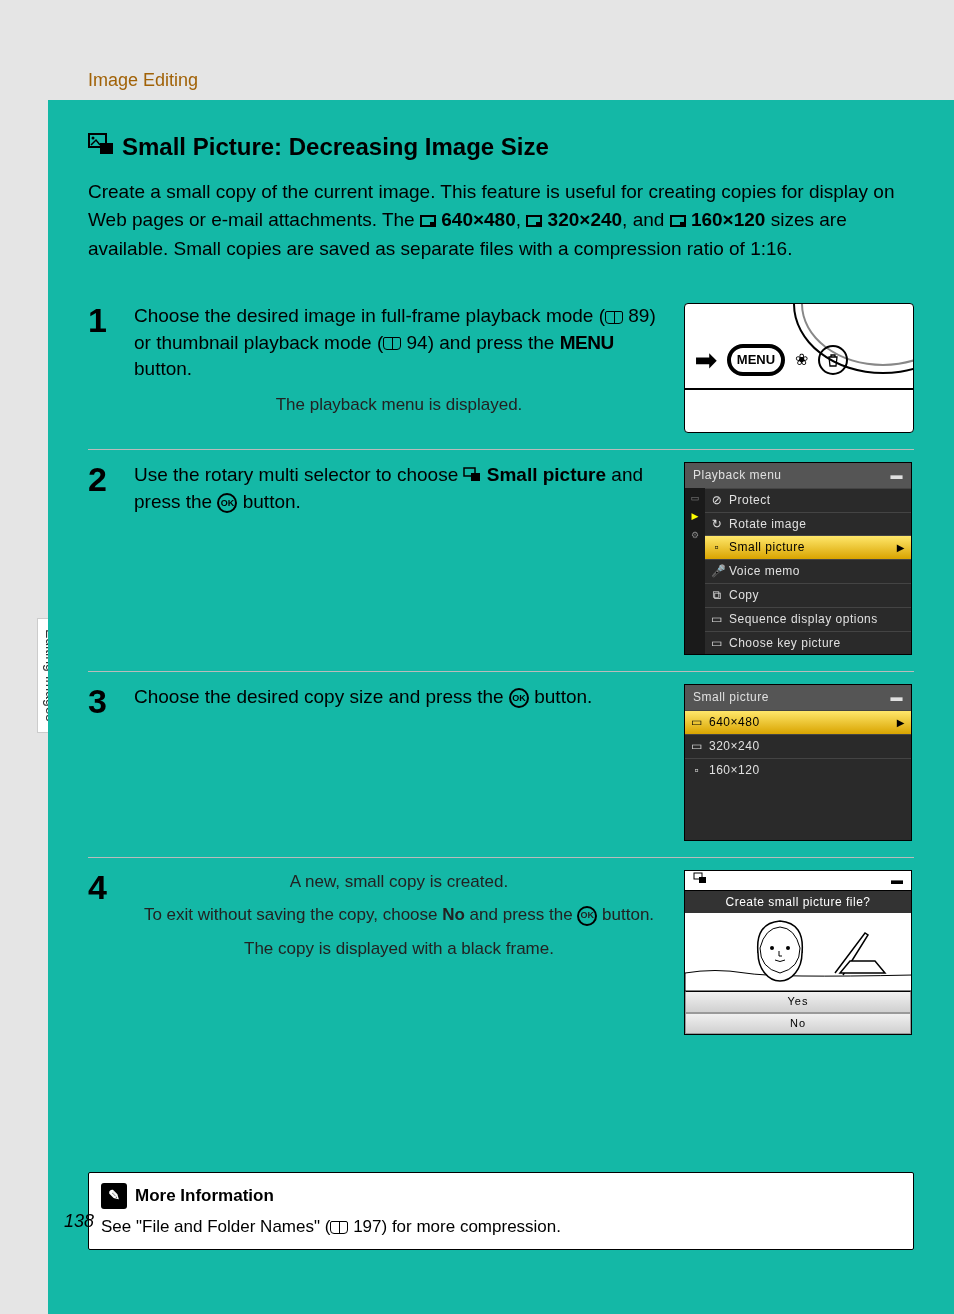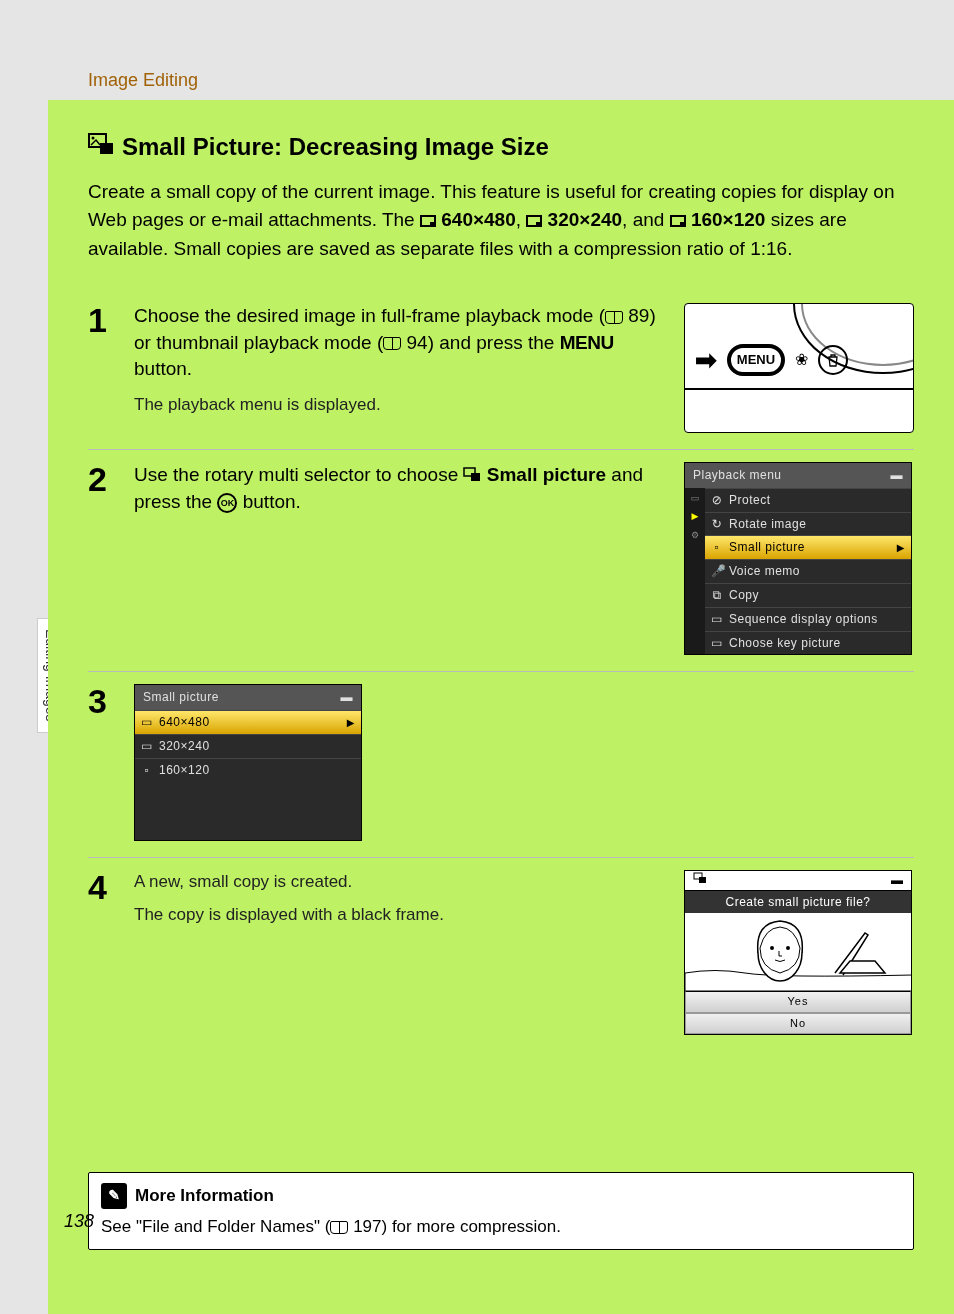--- a/index.html
+++ b/index.html
@@ -7,21 +7,21 @@
     font-family: "Helvetica Neue", Arial, sans-serif;
     background: #e5e5e5;
     width: 954px;
     height: 1314px;
     position: relative;
     color: #000;
     font-size: 19px;
     line-height: 1.4;
   }
   .page {
-    background: #bef264;
+    background: #14b8a6;
     position: absolute;
     left: 48px;
     top: 100px;
     right: 0;
     bottom: 0;
     padding: 30px 40px 2px 40px;
   }
   .header-label {
     position: absolute;
     left: 88px;
@@ -65,21 +65,21 @@
   .step-body {
     flex: 1;
     display: flex;
     gap: 20px;
   }
   .step-text {
     flex: 1;
     font-size: 19px;
   }
   .step-text p { margin-bottom: 10px; }
-  .step-text .sub { font-size: 17px; color: #222; }
+  .step-text .sub { font-size: 17px; color: #222; text-align: center; }
   .step-text b { font-weight: bold; }
   .step-figure {
     width: 230px;
     flex-shrink: 0;
   }
   
   .camera-diagram {
     border: 1px solid #000;
     height: 130px;
     position: relative;
@@ -458,20 +458,25 @@
               </div>
             </div>
           </div>
         </div>
       </div>
     </div>
 
     <div class="step">
       <div class="step-num">3</div>
       <div class="step-body">
+        <div class="step-text">
+          <p>
+            <span>Choose the desired copy size and press the </span><span class="ok-icon">OK</span><span> button.</span>
+          </p>
+        </div>
         <div class="step-figure">
           <div class="lcd lcd-size">
             <div class="lcd-header">
               <span>Small picture</span>
               <span>▬</span>
             </div>
             <div class="lcd-list">
               <div class="lcd-item selected">
                   <span class="mini-icon">▭</span>
                   <span>640×480</span>
@@ -490,20 +495,23 @@
           </div>
         </div>
       </div>
     </div>
 
     <div class="step">
       <div class="step-num">4</div>
       <div class="step-body">
         <div class="step-text">
           <p class="sub">A new, small copy is created.</p>
+          <p class="sub">
+            <span>To exit without saving the copy, choose </span><b>No</b><span> and press the </span><span class="ok-icon">OK</span><span> button.</span>
+          </p>
           <p class="sub">The copy is displayed with a black frame.</p>
         </div>
         <div class="step-figure">
           <div class="confirm-screen">
             <div class="confirm-top">
               <span><svg width="14" height="12" viewBox="0 0 14 12">
                     <rect x="1" y="1" width="8" height="6" fill="none" stroke="#000" stroke-width="1"></rect>
                     <rect x="6" y="5" width="7" height="6" fill="#000"></rect>
                   </svg></span>
               <span>▬</span>

